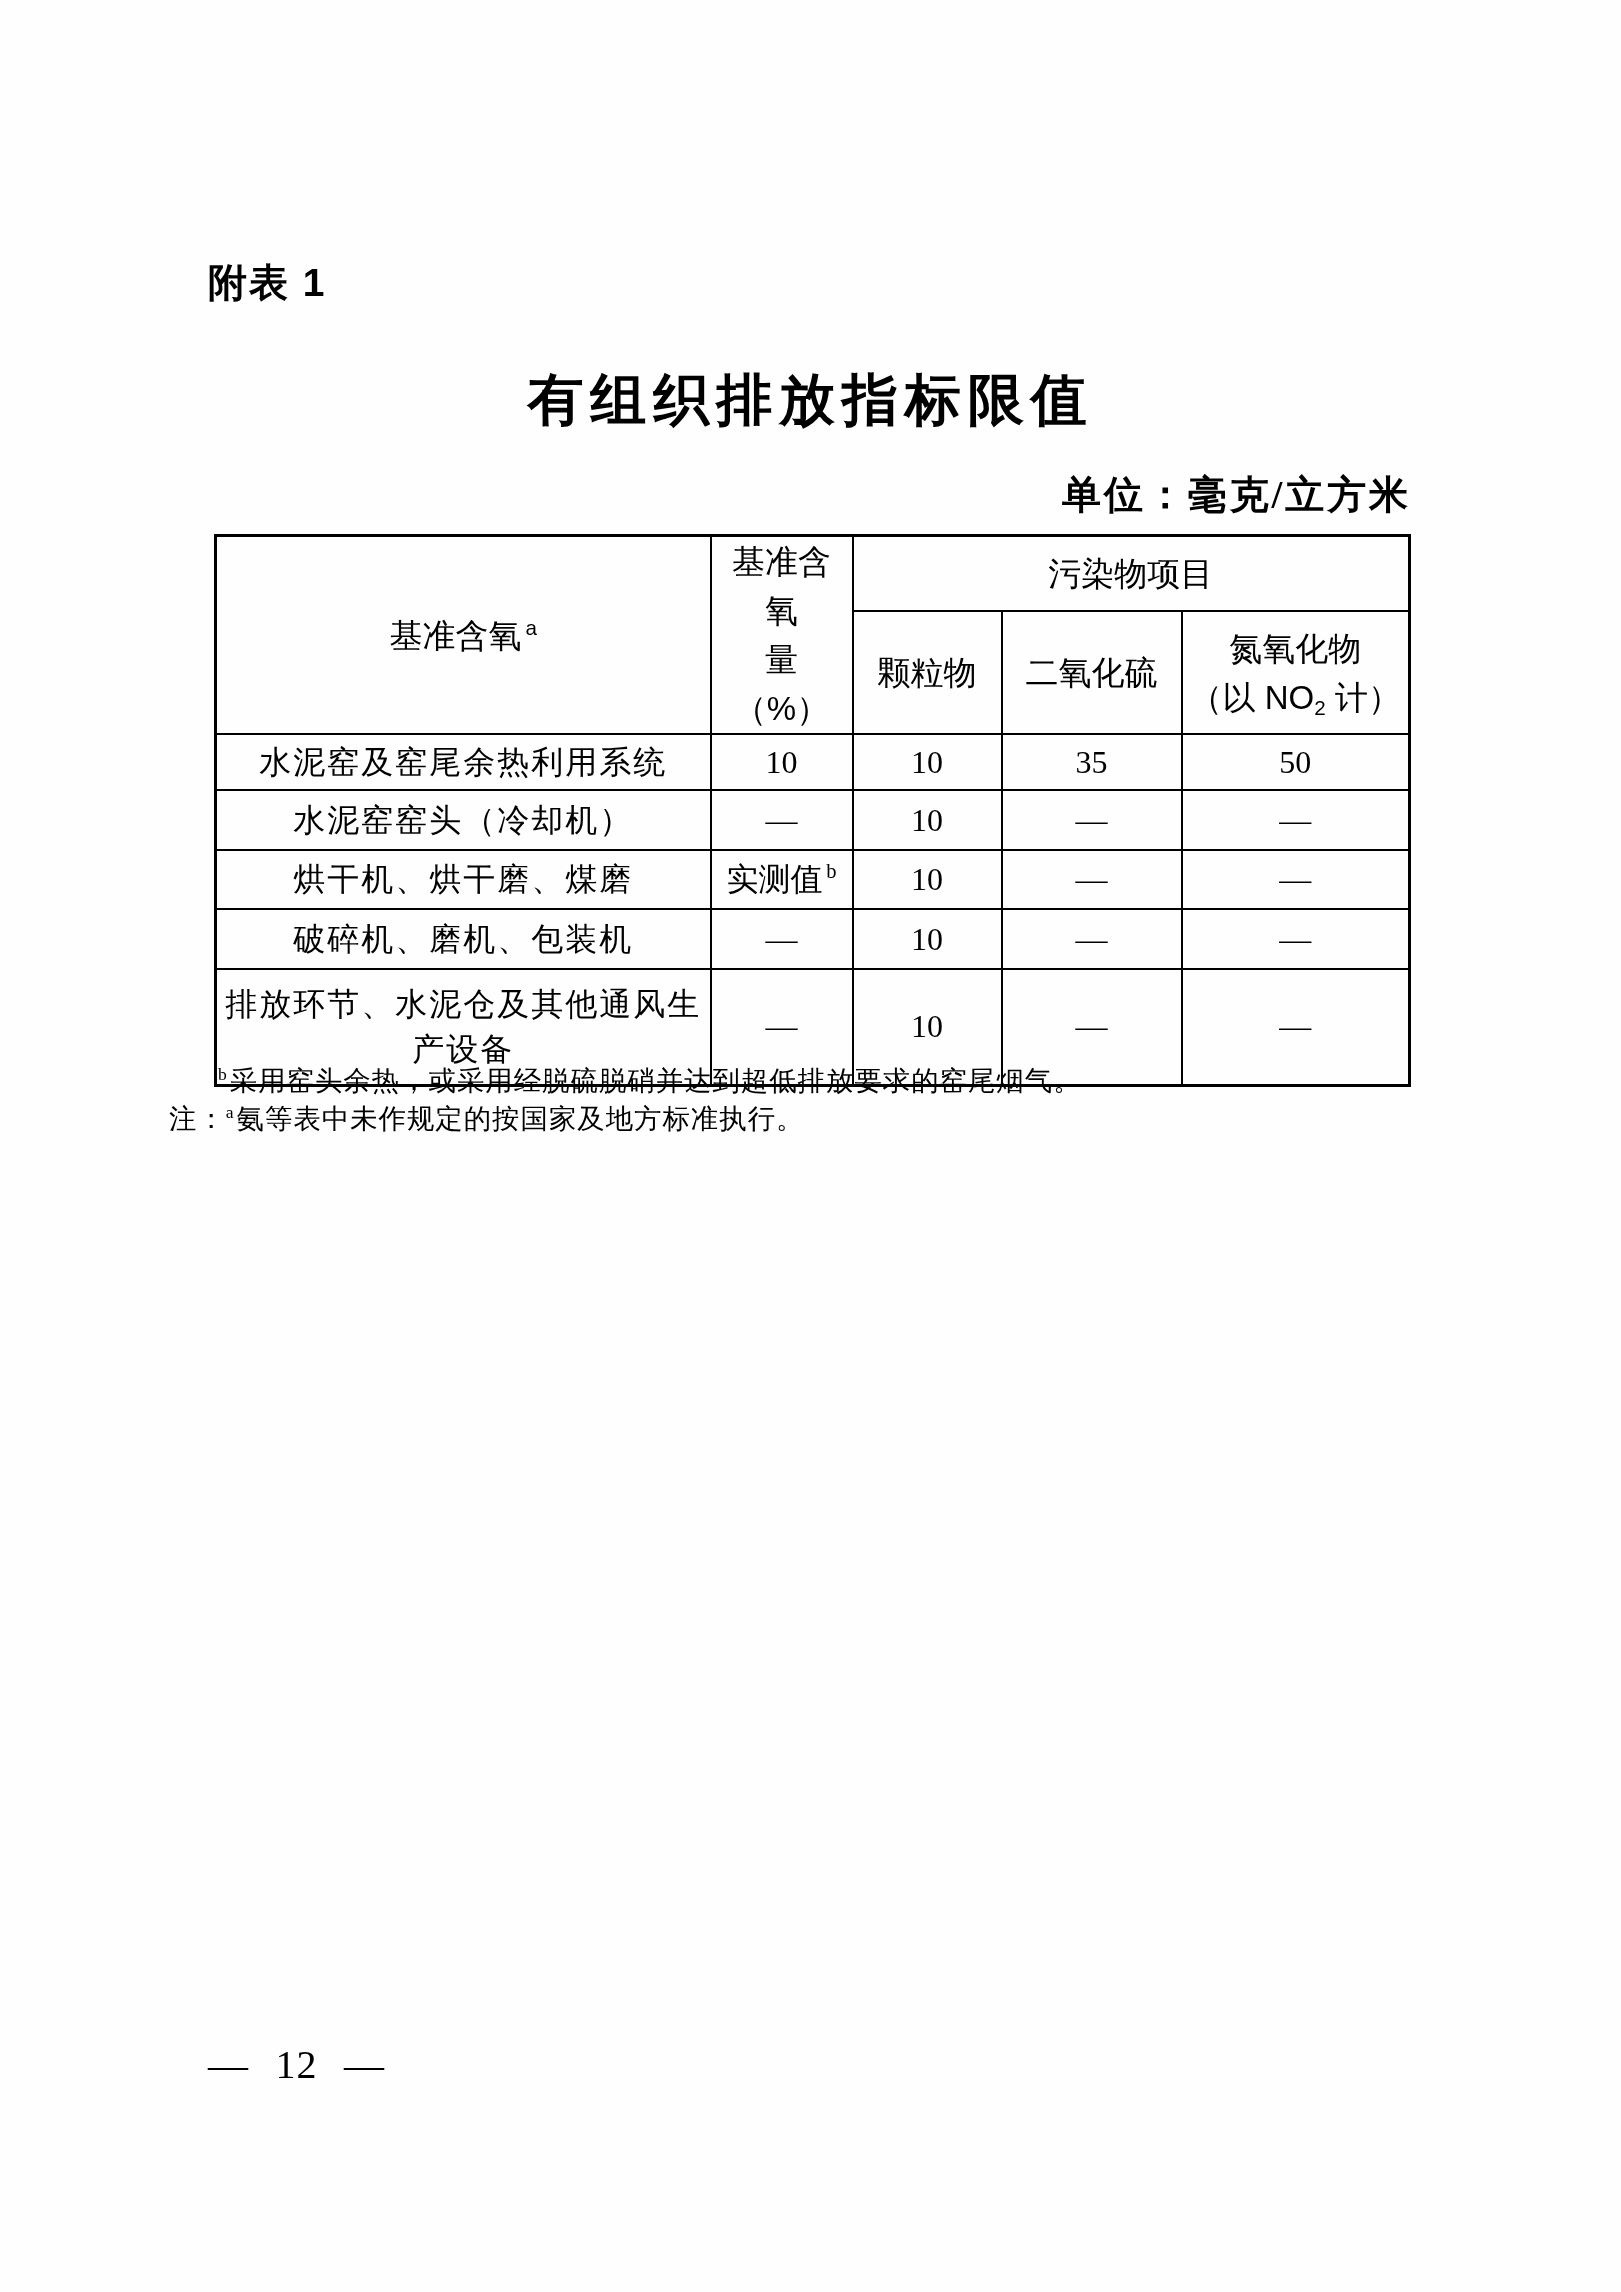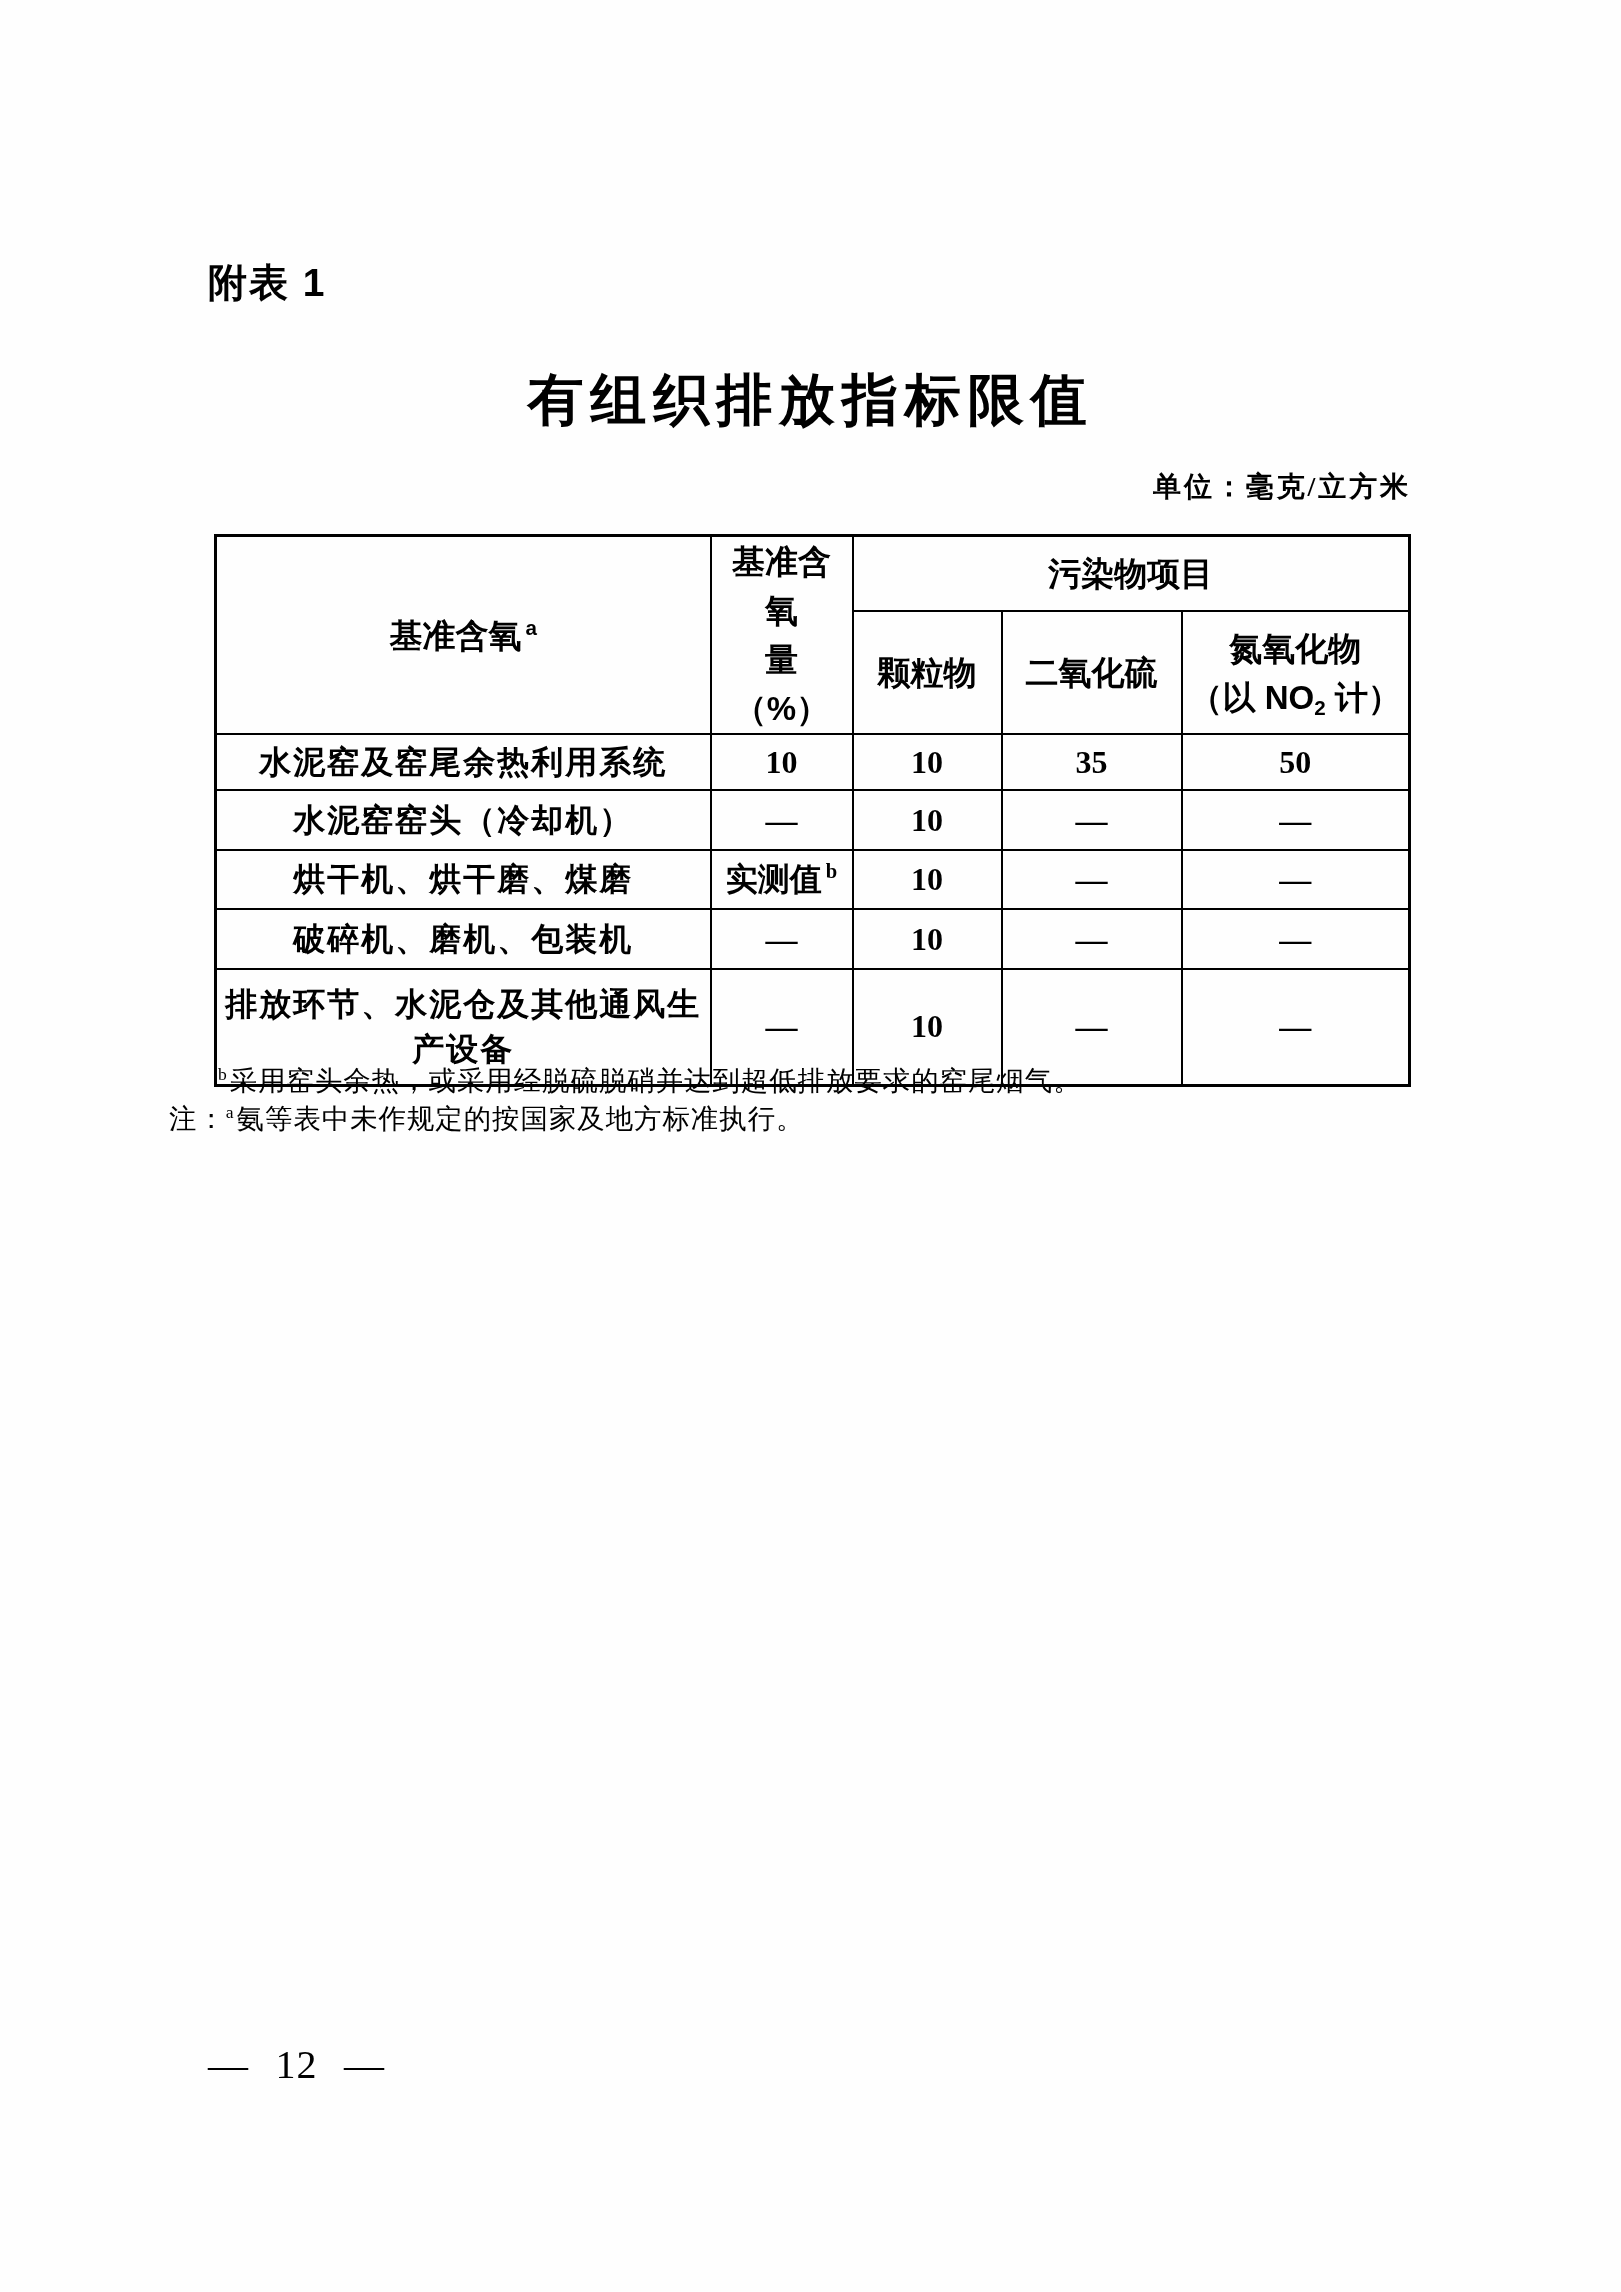--- a/index.html
+++ b/index.html
@@ -21,36 +21,36 @@
     white-space:pre;
   }
   .doc-title {
     position:absolute; left:0; top:363px; width:100%;
     text-align:center;
     font-family:"Liberation Sans", sans-serif;
     font-size:56px; font-weight:bold; letter-spacing:6.9px;
   }
   .unit-line {
     position:absolute; right:210px; top:468px;
-    font-size:28px; font-weight:bold; letter-spacing:2.9px;
+    font-size:39px; font-weight:bold; letter-spacing:2.9px;
   }
 
   
   table.limits {
     position:absolute; left:214px; top:534px;
     width:1195px;
     border-collapse:collapse; table-layout:fixed;
     text-align:center;
     border:3.9px solid #000;
   }
   table.limits th, table.limits td {
     border:2px solid #000;
     border-top-width:2.9px; border-bottom-width:2.9px;
     padding:0 5.9px;
-    font-weight:bold;
+    font-weight:normal;
     vertical-align:middle;
   }
   table.limits th {
     font-family:"Liberation Sans", sans-serif;
     font-size:33px;
     line-height:49px;
   }
   table.limits th.group-head { border-bottom-width:2px; }
   table.limits tr.subhead th { border-top-width:2px; }
   table.limits td {

